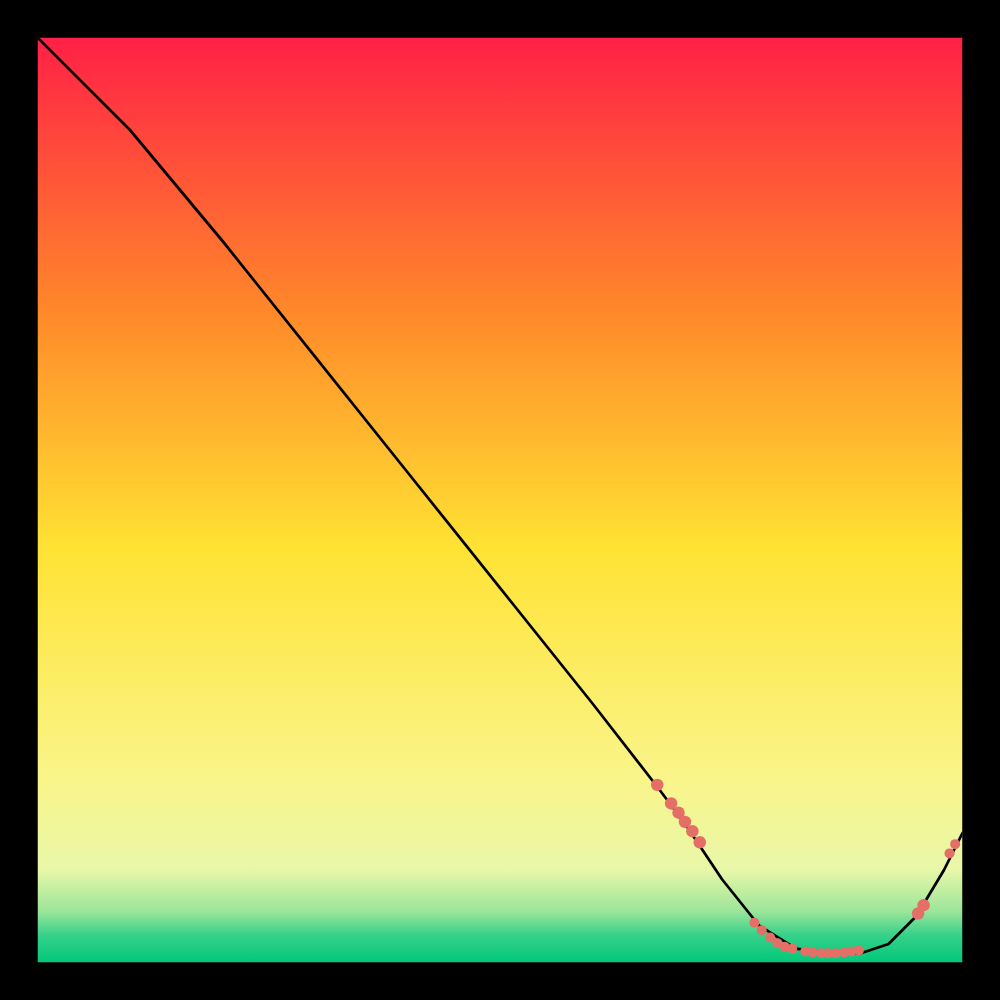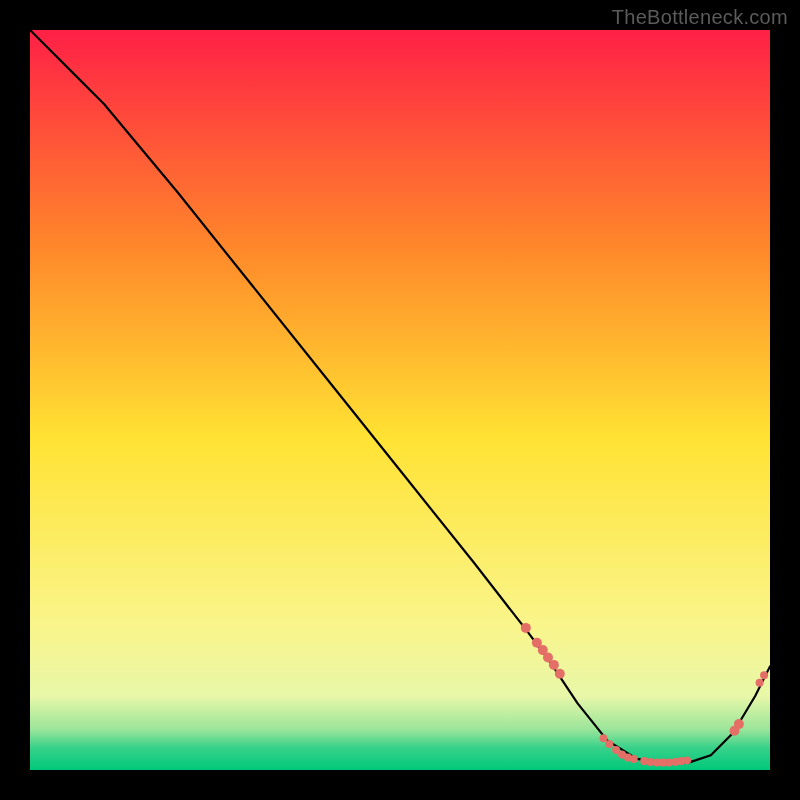--- a/index.html
+++ b/index.html
@@ -39,21 +39,20 @@
     top: 0;
     width: 740px;
     height: 740px;
     display: block;
   }
 </style>
 </head>
 <body>
 
 <div class="frame">
-  <div class="watermark">TheBottleneck.com</div>
 
   <div class="plot">
     <svg id="bg" viewBox="0 0 740 740">
         <defs>
           <linearGradient id="grad" x1="0" y1="0" x2="0" y2="1">
             <stop offset="0%" stop-color="#ff2046"></stop>
             <stop offset="30%" stop-color="#ff8a2a"></stop>
             <stop offset="55.00000000000001%" stop-color="#ffe233"></stop>
             <stop offset="80%" stop-color="#faf58a"></stop>
             <stop offset="90%" stop-color="#e8f7a8"></stop>

